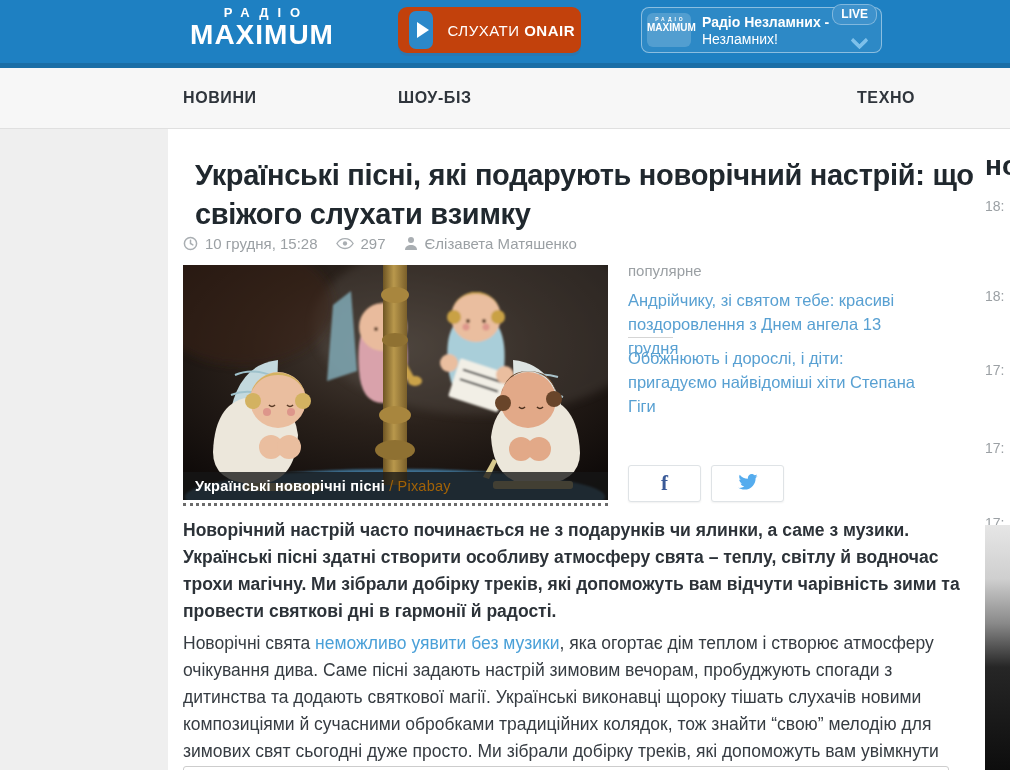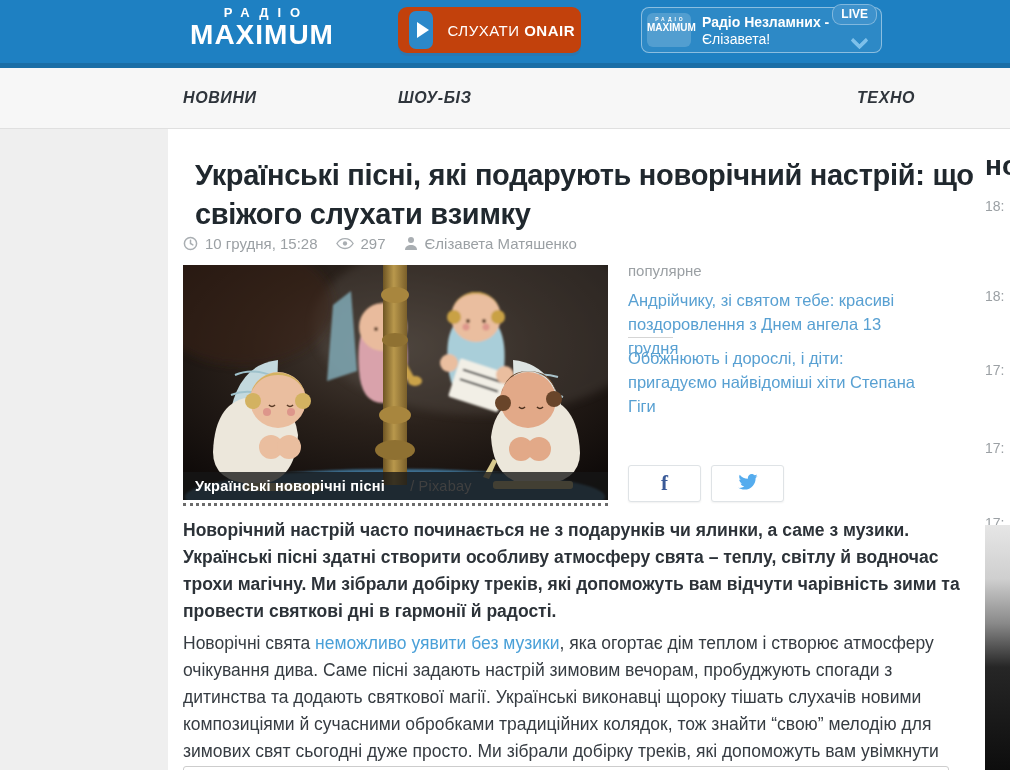--- a/index.html
+++ b/index.html
@@ -21,37 +21,37 @@
   .lw-logo .t1{font-size:5px;letter-spacing:3px;font-weight:bold;line-height:7px;margin-left:3px;}
   .lw-logo .t2{font-size:10px;font-weight:bold;line-height:10px;}
   .lw-text{position:absolute;left:60px;top:6px;color:#ffffff;font-size:14px;line-height:17px;}
   .lw-line1{font-weight:bold;}
   .live-badge{position:absolute;right:4px;top:-4px;background:#3e92cc;border:1px solid rgba(255,255,255,.35);color:#fff;font-size:12px;font-weight:bold;padding:2px 8px 3px;border-radius:9px;}
   .chev{position:absolute;right:14px;top:24px;width:14px;height:14px;}
   .chev:before{content:"";position:absolute;left:0;top:2px;width:9px;height:9px;border-right:4px solid #7ec0ea;border-bottom:4px solid #7ec0ea;transform:rotate(45deg);border-radius:2px;}
 
   
   .main-nav{position:absolute;left:0;top:68px;width:1010px;height:61px;background:#f7f7f7;border-bottom:1px solid #e0e0e0;box-sizing:border-box;}
-  .nav-item{position:absolute;top:0;height:60px;line-height:60px;color:#2f353c;font-size:16px;font-weight:bold;letter-spacing:.6px;cursor:pointer;font-style:italic;}
+  .nav-item{position:absolute;top:0;height:60px;line-height:60px;color:#2f353c;font-size:16px;font-weight:bold;letter-spacing:.6px;cursor:pointer;}
 
   
   .content-card{position:absolute;left:168px;top:129px;width:842px;height:641px;background:#fff;}
 
   .article-title{position:absolute;left:183px;top:144px;width:800px;font-size:29px;line-height:39px;font-weight:bold;color:#20282e;letter-spacing:-.3px;}
   .meta{position:absolute;left:183px;top:234px;height:18px;display:flex;align-items:center;color:#9ba0a4;font-size:15px;}
   .meta .mi{display:flex;align-items:center;margin-right:7px;}
   .meta .gap{width:18px;}
   .meta svg{display:block;}
 
   
   .hero{position:absolute;left:183px;top:265px;width:425px;height:238px;border-bottom:3px dotted #6b6b6b;cursor:default;}
   .hero svg{display:block;}
   .caption{position:absolute;left:0;bottom:3px;width:425px;height:28px;background:rgba(22,22,22,.78);color:#fff;font-size:14.5px;line-height:28px;box-sizing:border-box;padding-left:12px;letter-spacing:.2px;white-space:nowrap;}
   .caption .cap-b{font-weight:bold;}
-  .caption .cap-s{color:#404040;margin-left:21px;}
+  .caption .cap-s{color:#a16207;}
 
   
   .pop-label{position:absolute;left:628px;top:262px;color:#9ba0a4;font-size:15px;}
   .pop-link{position:absolute;left:628px;width:292px;color:#58a0d2;font-size:16.5px;line-height:24px;cursor:pointer;}
   .pop-link-1{top:288px;}
   .pop-link-2{top:346px;}
   .pop-divider{position:absolute;left:628px;top:337px;width:45px;border-top:1px solid #d5d5d5;}
 
   
   .soc-btn{position:absolute;top:465px;width:73px;height:37px;background:#fff;border:1px solid #dfe3e6;border-radius:3px;box-shadow:0 1px 2px rgba(0,0,0,.06);cursor:pointer;display:flex;align-items:center;justify-content:center;}
@@ -91,21 +91,21 @@
       <span class="listen-label"><span>СЛУХАТИ</span>&nbsp;<b>ONAIR</b></span>
     </button>
 
     <div class="live-widget">
       <div class="lw-logo">
         <div class="t1">РАДІО</div>
         <div class="t2">MAXIMUM</div>
       </div>
       <div class="lw-text">
         <div class="lw-line1">Радіо Незламних -</div>
-        <div class="lw-line2">Єлізавета!</div>
+        <div class="lw-line2">Незламних!</div>
       </div>
       <div class="live-badge">LIVE</div>
       <div class="chev"></div>
     </div>
   </div>
 
   <div class="main-nav">
     <div class="nav-item" style="left:183px">НОВИНИ</div>
     <div class="nav-item" style="left:398px">ШОУ-БІЗ</div>
     <div class="nav-item" style="left:857px">ТЕХНО</div>

